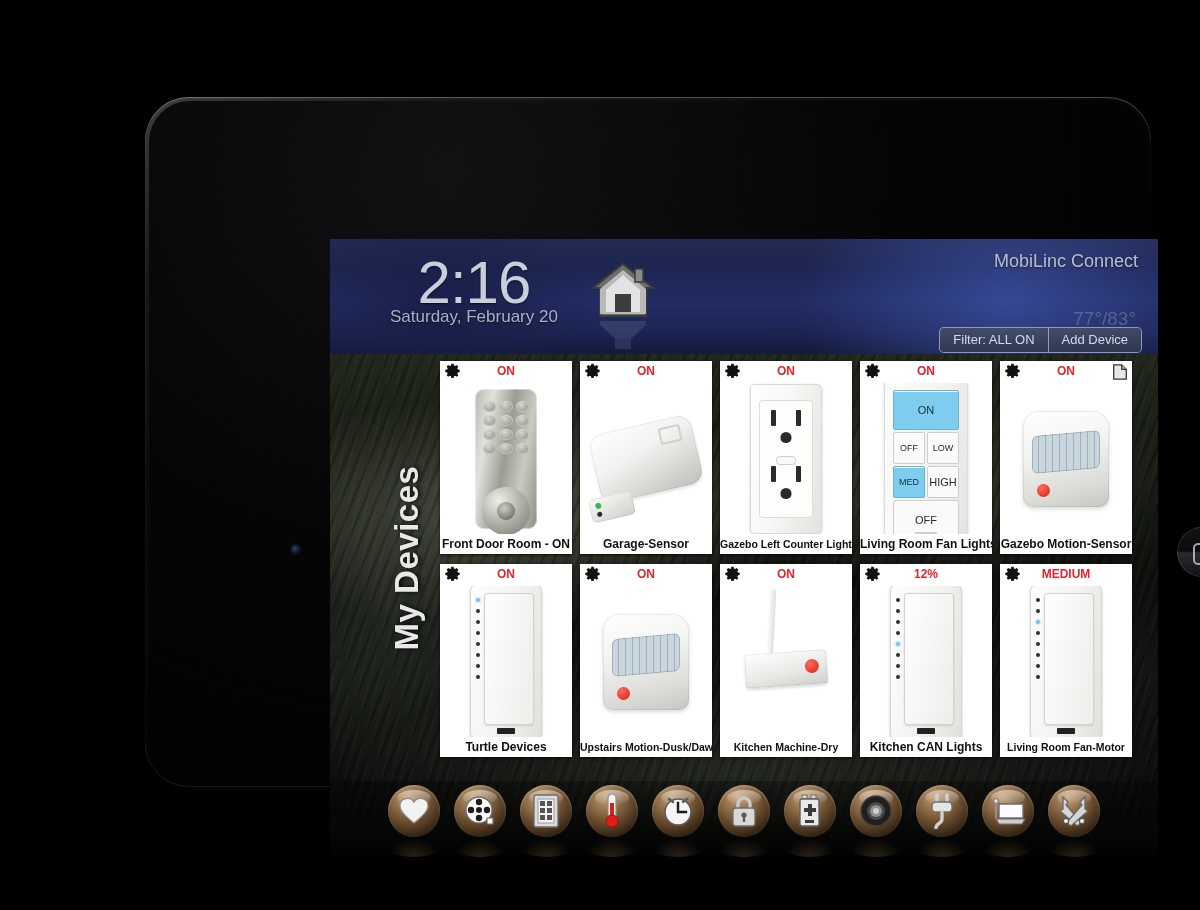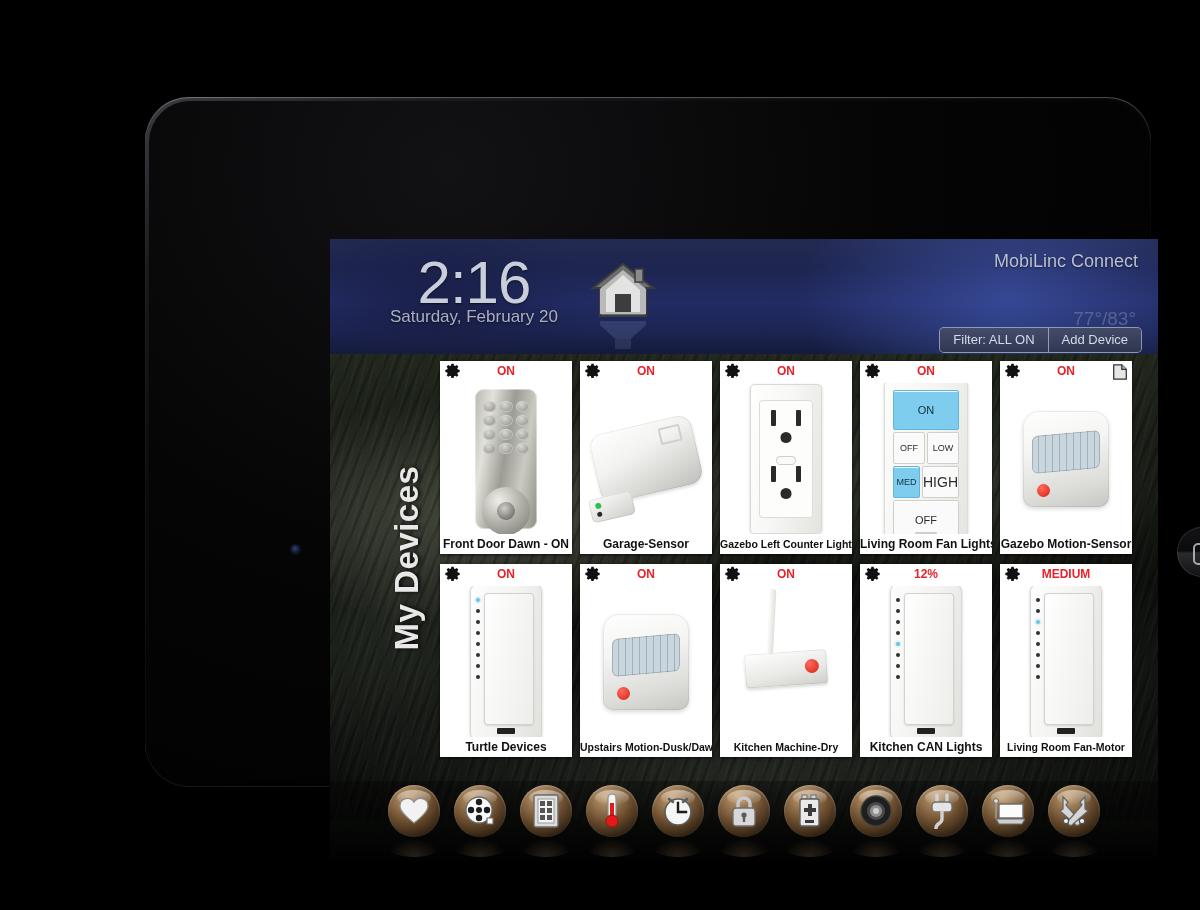--- a/index.html
+++ b/index.html
@@ -148,21 +148,21 @@
   .kp-plate{width:84px;height:158px;border-radius:6px;
     background:linear-gradient(100deg,#fdfdfc 0%,#f4f4f2 50%,#e4e4e1 100%);
     box-shadow:inset 0 0 0 1px #dcdcd8,0 1px 3px rgba(0,0,0,.18);}
   .kp-inner{position:absolute;left:9px;top:10px;width:66px;height:138px;}
   .kp-row{display:flex;gap:2px;margin-bottom:2px;}
   .kbtn{flex:1;border:1px solid #cfcfca;border-radius:2px;background:#fafafa;
     font-size:9px;color:#2b2b2b;text-align:center;line-height:30px;height:30px;
     box-shadow:inset 0 1px 0 rgba(255,255,255,.9);}
   .kbtn.wide{line-height:38px;height:38px;font-size:11px;}
   .kbtn.on{background:#7ecdee;border-color:#63b4d8;color:#11303c;}
-  .kbtn.small{font-size:14px;}
+  .kbtn.small{font-size:11px;}
   .kp-foot{position:absolute;left:50%;bottom:2px;transform:translateX(-50%);
     width:22px;height:4px;background:#cfcfca;border-radius:1px;}
 
   
   .motion{width:86px;height:96px;border-radius:16px 16px 10px 10px;
     background:linear-gradient(165deg,#ffffff 0%,#f4f4f2 38%,#dcdcd9 76%,#c6c6c2 100%);
     box-shadow:inset 0 0 0 1px rgba(0,0,0,.07),0 2px 4px rgba(0,0,0,.15);}
   .lens{position:absolute;left:9px;top:22px;width:68px;height:38px;border-radius:6px;
     background:repeating-linear-gradient(90deg,#c9d6dd 0px,#c9d6dd 6px,#9fb2bd 6px,#9fb2bd 7px),
                linear-gradient(180deg,#e7eef2,#8fa4b0);
@@ -281,21 +281,21 @@
                 <div class="key"></div>
                   <div class="key"></div>
                   <div class="key"></div>
                 <div class="key"></div>
                   <div class="key"></div>
                   <div class="key"></div>
               </div>
               <div class="knob"></div>
             </div>
           </div>
-          <div class="card-label">Front Door Dawn - ON</div>
+          <div class="card-label">Front Door Room - ON</div>
         </div>
 
         <div class="card">
           <div class="card-top">
             <span class="gear">
               <svg viewBox="0 0 24 24" width="17" height="17">
                   <path fill="#111" d="M12 8a4 4 0 100 8 4 4 0 000-8zm0 2.6a1.4 1.4 0 110 2.8 1.4 1.4 0 010-2.8z"></path>
                   <path fill="#111" d="M13.6 1h-3.2l-.5 2.6-1.7.7-2.2-1.5-2.3 2.3 1.5 2.2-.7 1.7L1.9 9.6v3.2l2.6.5.7 1.7-1.5 2.2 2.3 2.3 2.2-1.5 1.7.7.5 2.6h3.2l.5-2.6 1.7-.7 2.2 1.5 2.3-2.3-1.5-2.2.7-1.7 2.6-.5V9.6l-2.6-.5-.7-1.7 1.5-2.2-2.3-2.3-2.2 1.5-1.7-.7z"></path>
                 </svg>
             </span>

